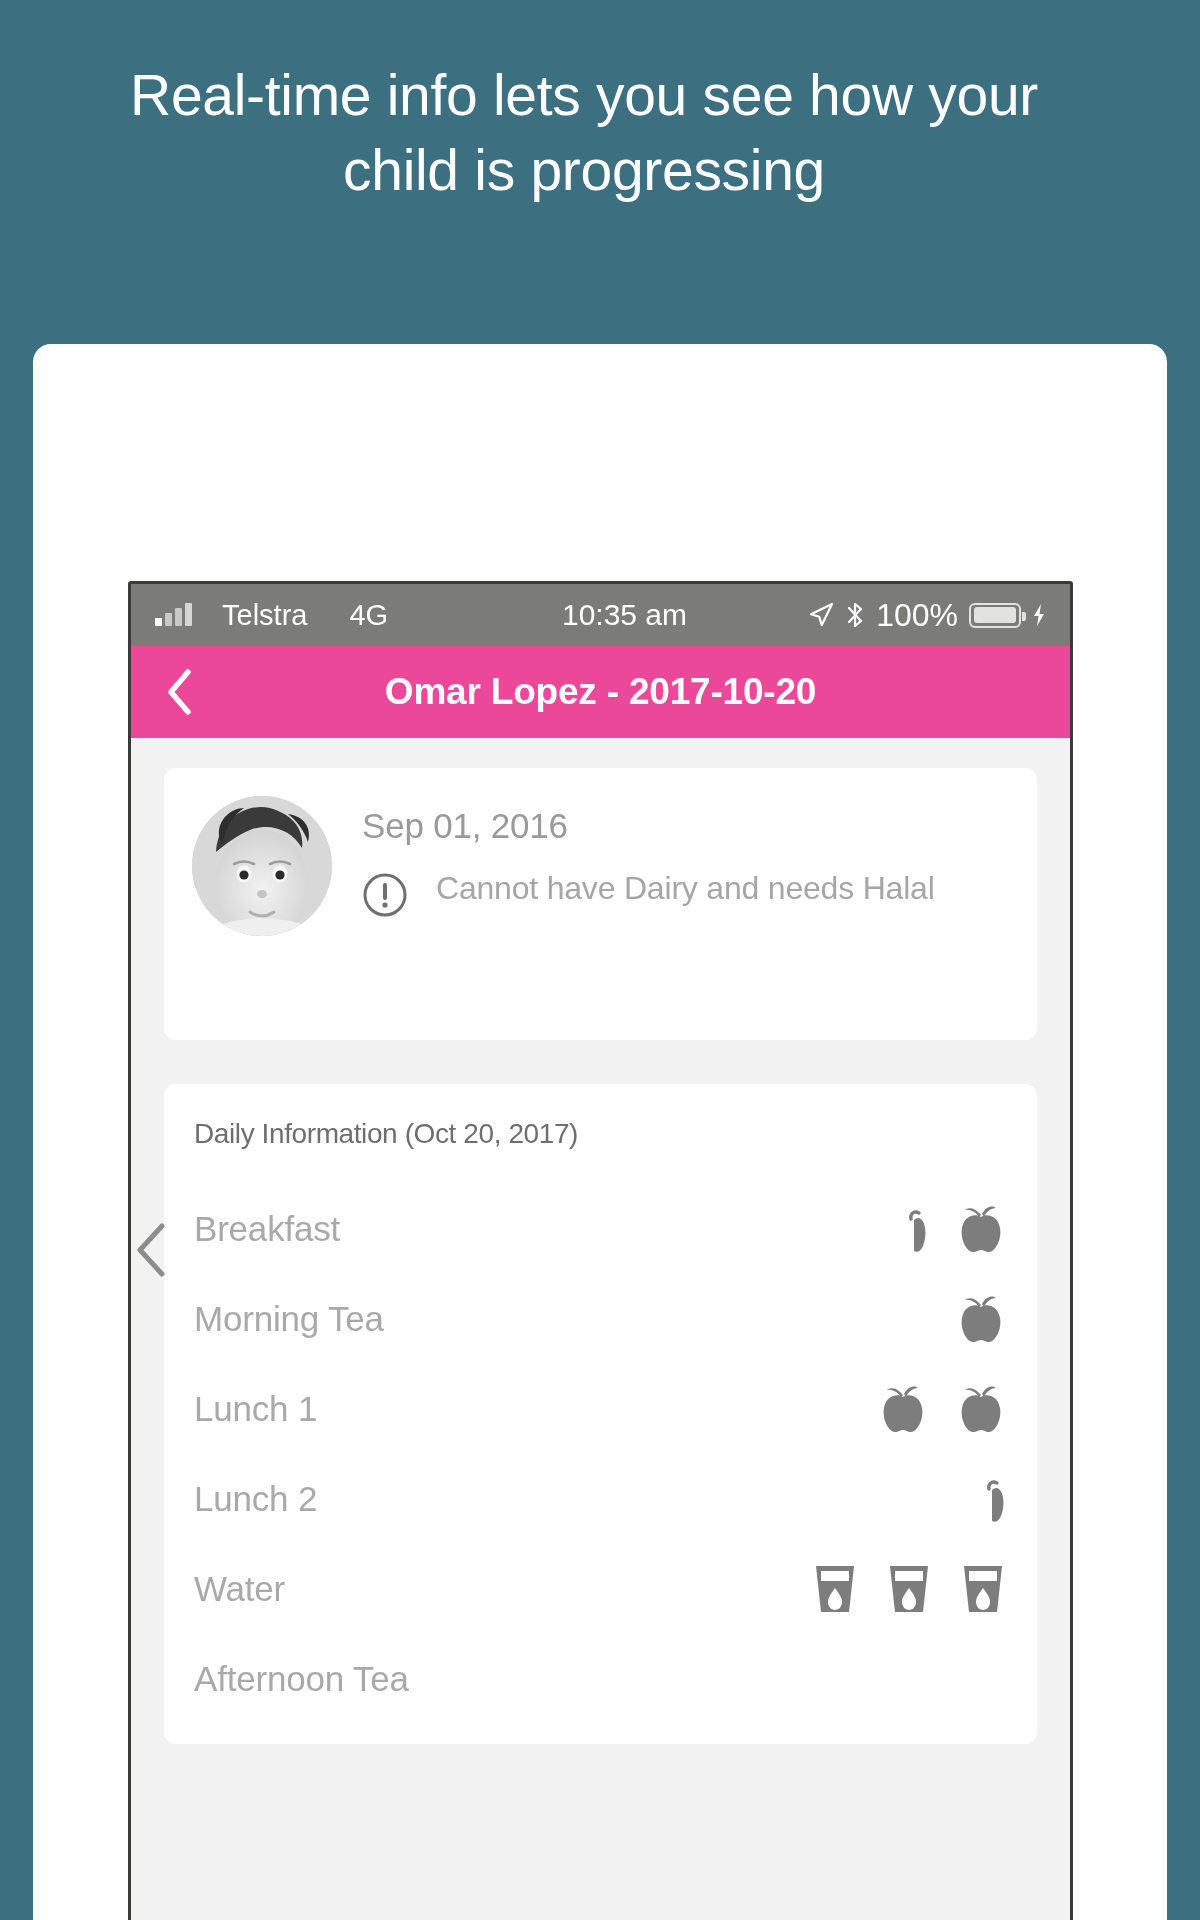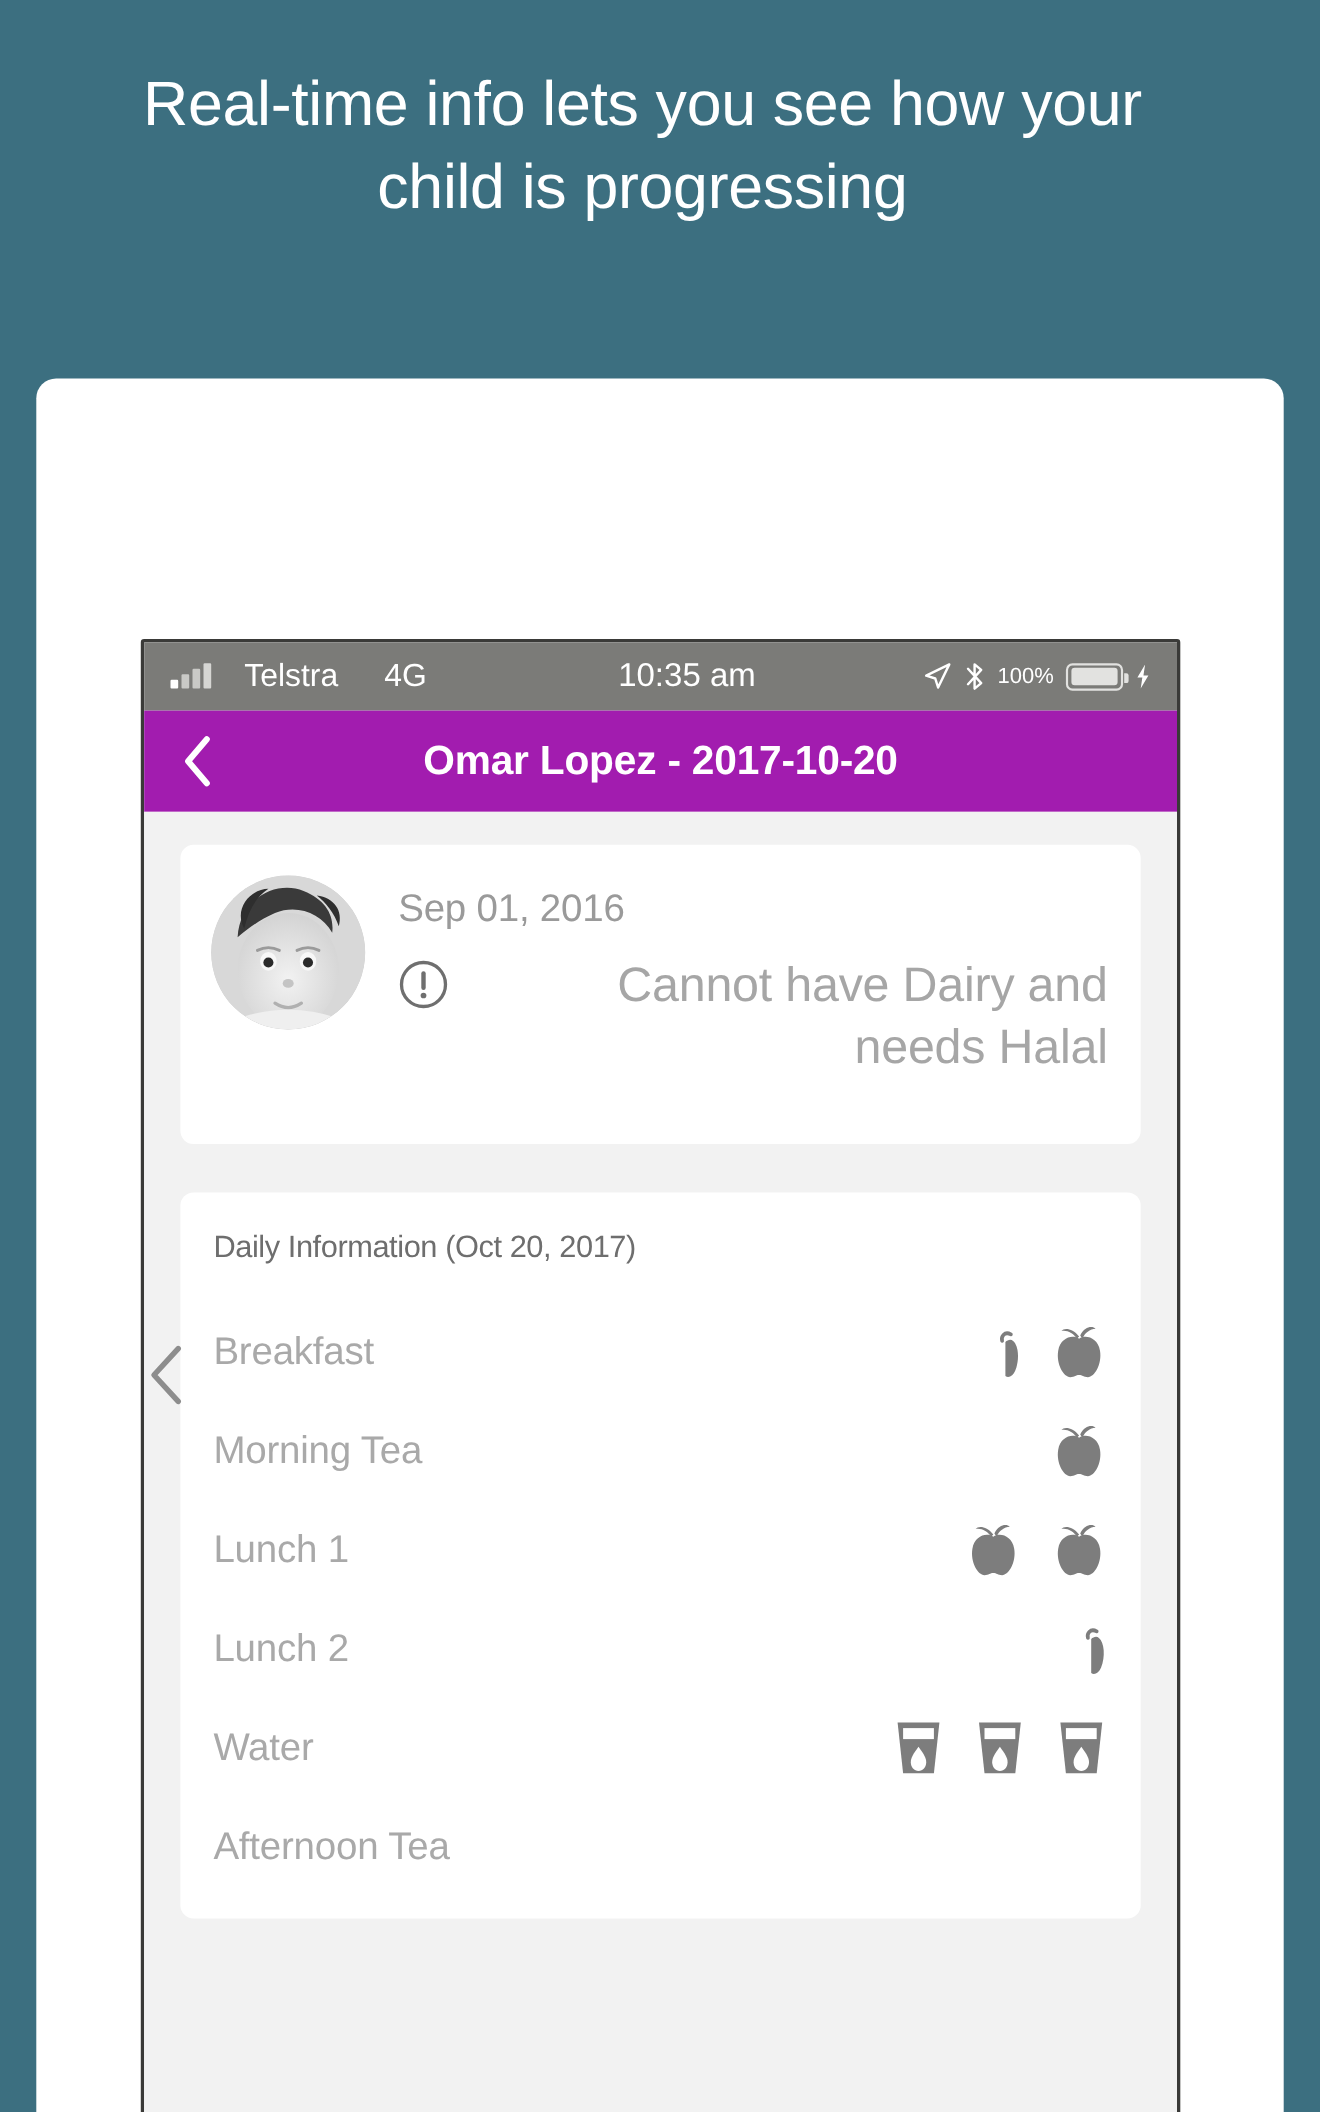--- a/index.html
+++ b/index.html
@@ -59,30 +59,30 @@
   .signal i:nth-child(3) { height: 18px; background:#c9c9c6; }
   .signal i:nth-child(4) { height: 23px; background:#d6d6d3; }
   .carrier { font-size: 29px; letter-spacing: 0px; }
   .netw { font-size: 29px; margin-left: 12px; }
   .sb-center {
     position: absolute; left: 0; right: 0; text-align: center;
     font-size: 30px; font-weight: 400; pointer-events: none; padding-left: 48px;
   }
   .sb-right { margin-left: auto; display: flex; align-items: center; gap: 11px; z-index: 2; }
   .sb-right svg { display: block; }
-  .batt-pct { font-size: 20px; }
+  .batt-pct { font-size: 32px; }
   .battery { position: relative; width: 52px; height: 25px; border: 2.5px solid #e2e2e0; border-radius: 6px; }
   .battery::after { content:""; position:absolute; right:-7px; top:7px; width:4px; height:9px; background:#e2e2e0; border-radius:0 2px 2px 0; }
   .battery i { position:absolute; left:2.5px; top:2.5px; bottom:2.5px; width: 42px; background:#e2e2e0; border-radius:3px; }
   .bolt { font-size: 26px; line-height: 1; }
 
   
   .navbar {
     height: 92px;
-    background: #a21caf;
+    background: #ec4899;
     display: flex; align-items: center;
     position: relative;
   }
   .nav-back {
     position: absolute; left: 26px; top: 50%; transform: translateY(-50%);
     width: 46px; height: 46px;
     display: flex; align-items: center; justify-content: center;
     cursor: pointer;
   }
   .nav-back svg { display: block; }
@@ -117,22 +117,22 @@
     background: #cfcfcf;
     position: relative;
   }
   .avatar svg { position: absolute; left: 0; top: 0; }
   .profile-text { margin-left: 30px; padding-top: 10px; flex: 1; }
   .dob { font-size: 35px; color: #9a9a9a; letter-spacing: -0.2px; }
   .allergy-row { display: flex; align-items: flex-start; margin-top: 22px; }
   .warn-icon { flex: 0 0 46px; width: 46px; height: 46px; margin-top: 4px; }
   .allergy-text {
     margin-left: 28px;
-    font-size: 44px; color: #a6a6a6;
-    line-height: 1.28; letter-spacing: -0.2px; text-align: right;
+    font-size: 32px; color: #a6a6a6;
+    line-height: 1.28; letter-spacing: -0.2px;
   }
 
   
   .daily-card { margin-top: 44px; padding: 34px 30px 20px 30px; }
   .daily-title {
     font-size: 28px; font-weight: normal; color: #6e6e6e;
     letter-spacing: -0.4px;
     margin-bottom: 34px;
   }
   .meal-row {

